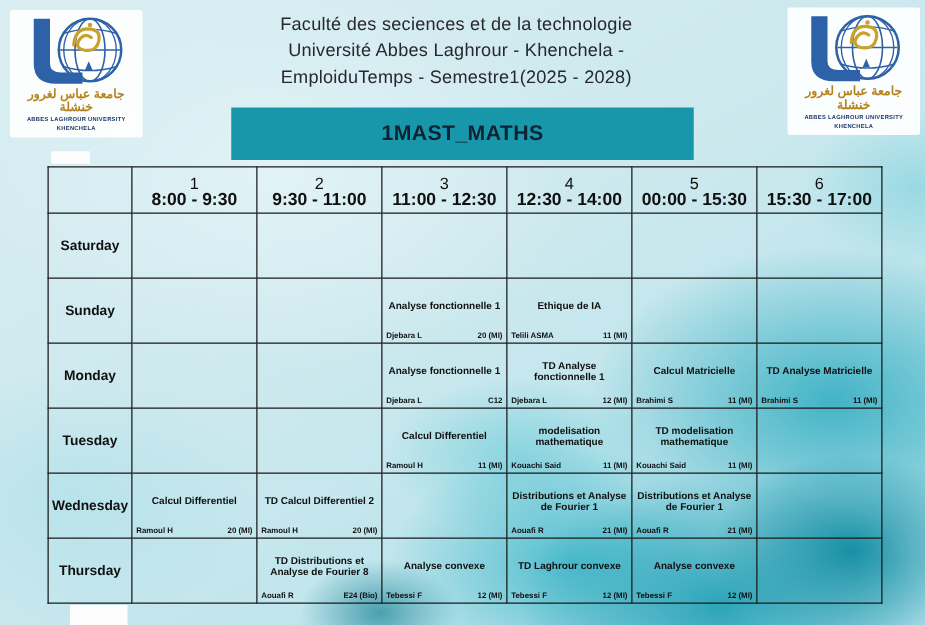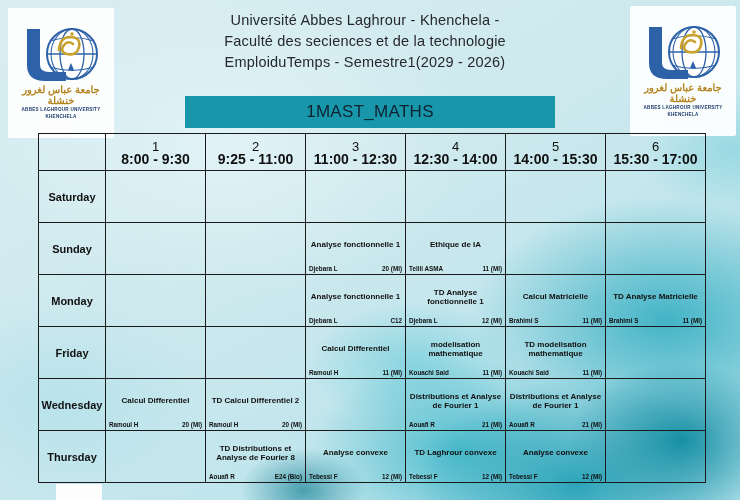--- a/index.html
+++ b/index.html
@@ -15,26 +15,26 @@
       radial-gradient(150px 90px at 56% 73%, rgba(96,200,214,0.6) 0%, rgba(96,200,214,0) 70%),
       radial-gradient(130px 90px at 99% 30%, rgba(118,206,218,0.55) 0%, rgba(118,206,218,0) 70%),
       radial-gradient(90px 60px at 41% 98%, rgba(24,130,150,0.7) 0%, rgba(24,130,150,0) 70%),
       radial-gradient(320px 210px at 30% 28%, rgba(226,243,247,0.95) 0%, rgba(226,243,247,0) 75%),
       radial-gradient(220px 150px at 8% 80%, rgba(176,224,233,0.7) 0%, rgba(176,224,233,0) 70%),
       linear-gradient(150deg,#d9eef2 0%,#cde9ee 45%,#bfe5ec 70%,#a9dde7 100%);
   }
   
   .title-block{position:absolute;left:150px;top:10px;width:430px;text-align:center;
     color:#27272e;font-size:14.5px;line-height:21px;font-weight:500;letter-spacing:.2px;}
-  .banner{position:absolute;left:185px;top:96px;width:370px;height:32px;
+  .banner{position:absolute;left:185px;top:86px;width:370px;height:42px;
     display:flex;align-items:center;justify-content:center;
-    font-weight:400;font-size:17px;color:#0e2233;letter-spacing:.3px;}
+    font-weight:700;font-size:17px;color:#0e2233;letter-spacing:.3px;}
   
   .logo{position:absolute;width:102px;text-align:center;background:rgba(255,255,255,0.92);
-    padding:18px 2px;border-radius:2px;}
+    padding:4px 2px;border-radius:2px;}
   .logo-left{left:8px;top:8px;}
   .logo-right{left:630px;top:6px;}
   .logo svg{display:block;margin:0 auto;}
   .logo-ar{font-size:10px;color:#b5841f;font-weight:700;line-height:11px;}
   .logo-en{font-size:4.6px;color:#1d3a6b;letter-spacing:.25px;line-height:7px;font-weight:700;}
   
   table.tt{position:absolute;left:38px;top:133px;border-collapse:collapse;table-layout:fixed;
     width:667px;color:#101010;}
   table.tt th,table.tt td{border:1px solid #1a1a1a;padding:0;}
   col.daycol{width:67px;} col.slotcol{width:100px;}
@@ -85,23 +85,23 @@
       <path d="M12,3 h13 v36 q0,7 9,7 h17 v9 h-21 q-18,0 -18,-16 z" fill="#2e62a8"></path>
       <path d="M44,24 q1,-13 11,-13 q11,0 9,10 q-2,9 -12,7 q-8,-2 -3,-9 q4,-5 9,-1" stroke="#c9a12b" stroke-width="2.6" fill="none" stroke-linecap="round"></path>
       <circle cx="57" cy="8" r="1.8" fill="#c9a12b"></circle>
       <path d="M53,44 l3,-7 l3,7 z" fill="#2e62a8"></path>
     </svg>
     <div class="logo-ar">جامعة عباس لغرور خنشلة</div>
     <div class="logo-en">ABBES LAGHROUR UNIVERSITY KHENCHELA</div>
   </div>
 
   <div class="title-block">
+    <div>Faculté des seciences et de la technologie</div>
     <div>Université Abbes Laghrour - Khenchela -</div>
-    <div>Faculté des seciences et de la technologie</div>
-    <div>EmploiduTemps - Semestre1(2029 - 2026)</div>
+    <div>EmploiduTemps - Semestre1(2025 - 2028)</div>
   </div>
 
   <div class="banner" id="banner" style="background: rgb(24, 151, 170);">
     <span>1MAST_MATHS</span>
   </div>
 
   <table class="tt" id="tt">
     <colgroup>
       <col class="daycol">
         <col class="slotcol">
@@ -113,33 +113,33 @@
     </colgroup>
     <tbody>
         <tr class="slot-row">
           <th class="corner"></th>
           <th class="slot">
             <div class="slot-num">1</div>
             <div class="slot-time">8:00 - 9:30</div>
           </th>
           <th class="slot">
             <div class="slot-num">2</div>
-            <div class="slot-time">9:25 - 11:00</div>
+            <div class="slot-time">9:30 - 11:00</div>
           </th>
           <th class="slot">
             <div class="slot-num">3</div>
             <div class="slot-time">11:00 - 12:30</div>
           </th>
           <th class="slot">
             <div class="slot-num">4</div>
             <div class="slot-time">12:30 - 14:00</div>
           </th>
           <th class="slot">
             <div class="slot-num">5</div>
-            <div class="slot-time">14:00 - 15:30</div>
+            <div class="slot-time">00:00 - 15:30</div>
           </th>
           <th class="slot">
             <div class="slot-num">6</div>
             <div class="slot-time">15:30 - 17:00</div>
           </th>
         </tr>
         <tr class="day-row">
           <th class="day">Saturday</th>
           <td class="cell"></td>
           <td class="cell"></td>
@@ -196,21 +196,21 @@
           </td>
           <td class="cell">
             <div class="ctitle">TD Analyse Matricielle</div>
             <div class="cmeta">
               <span class="teacher">Brahimi S</span>
               <span class="room">11 (MI)</span>
             </div>
           </td>
         </tr>
         <tr class="day-row">
-          <th class="day">Friday</th>
+          <th class="day">Tuesday</th>
           <td class="cell"></td>
           <td class="cell"></td>
           <td class="cell">
             <div class="ctitle">Calcul Differentiel</div>
             <div class="cmeta">
               <span class="teacher">Ramoul H</span>
               <span class="room">11 (MI)</span>
             </div>
           </td>
           <td class="cell">

